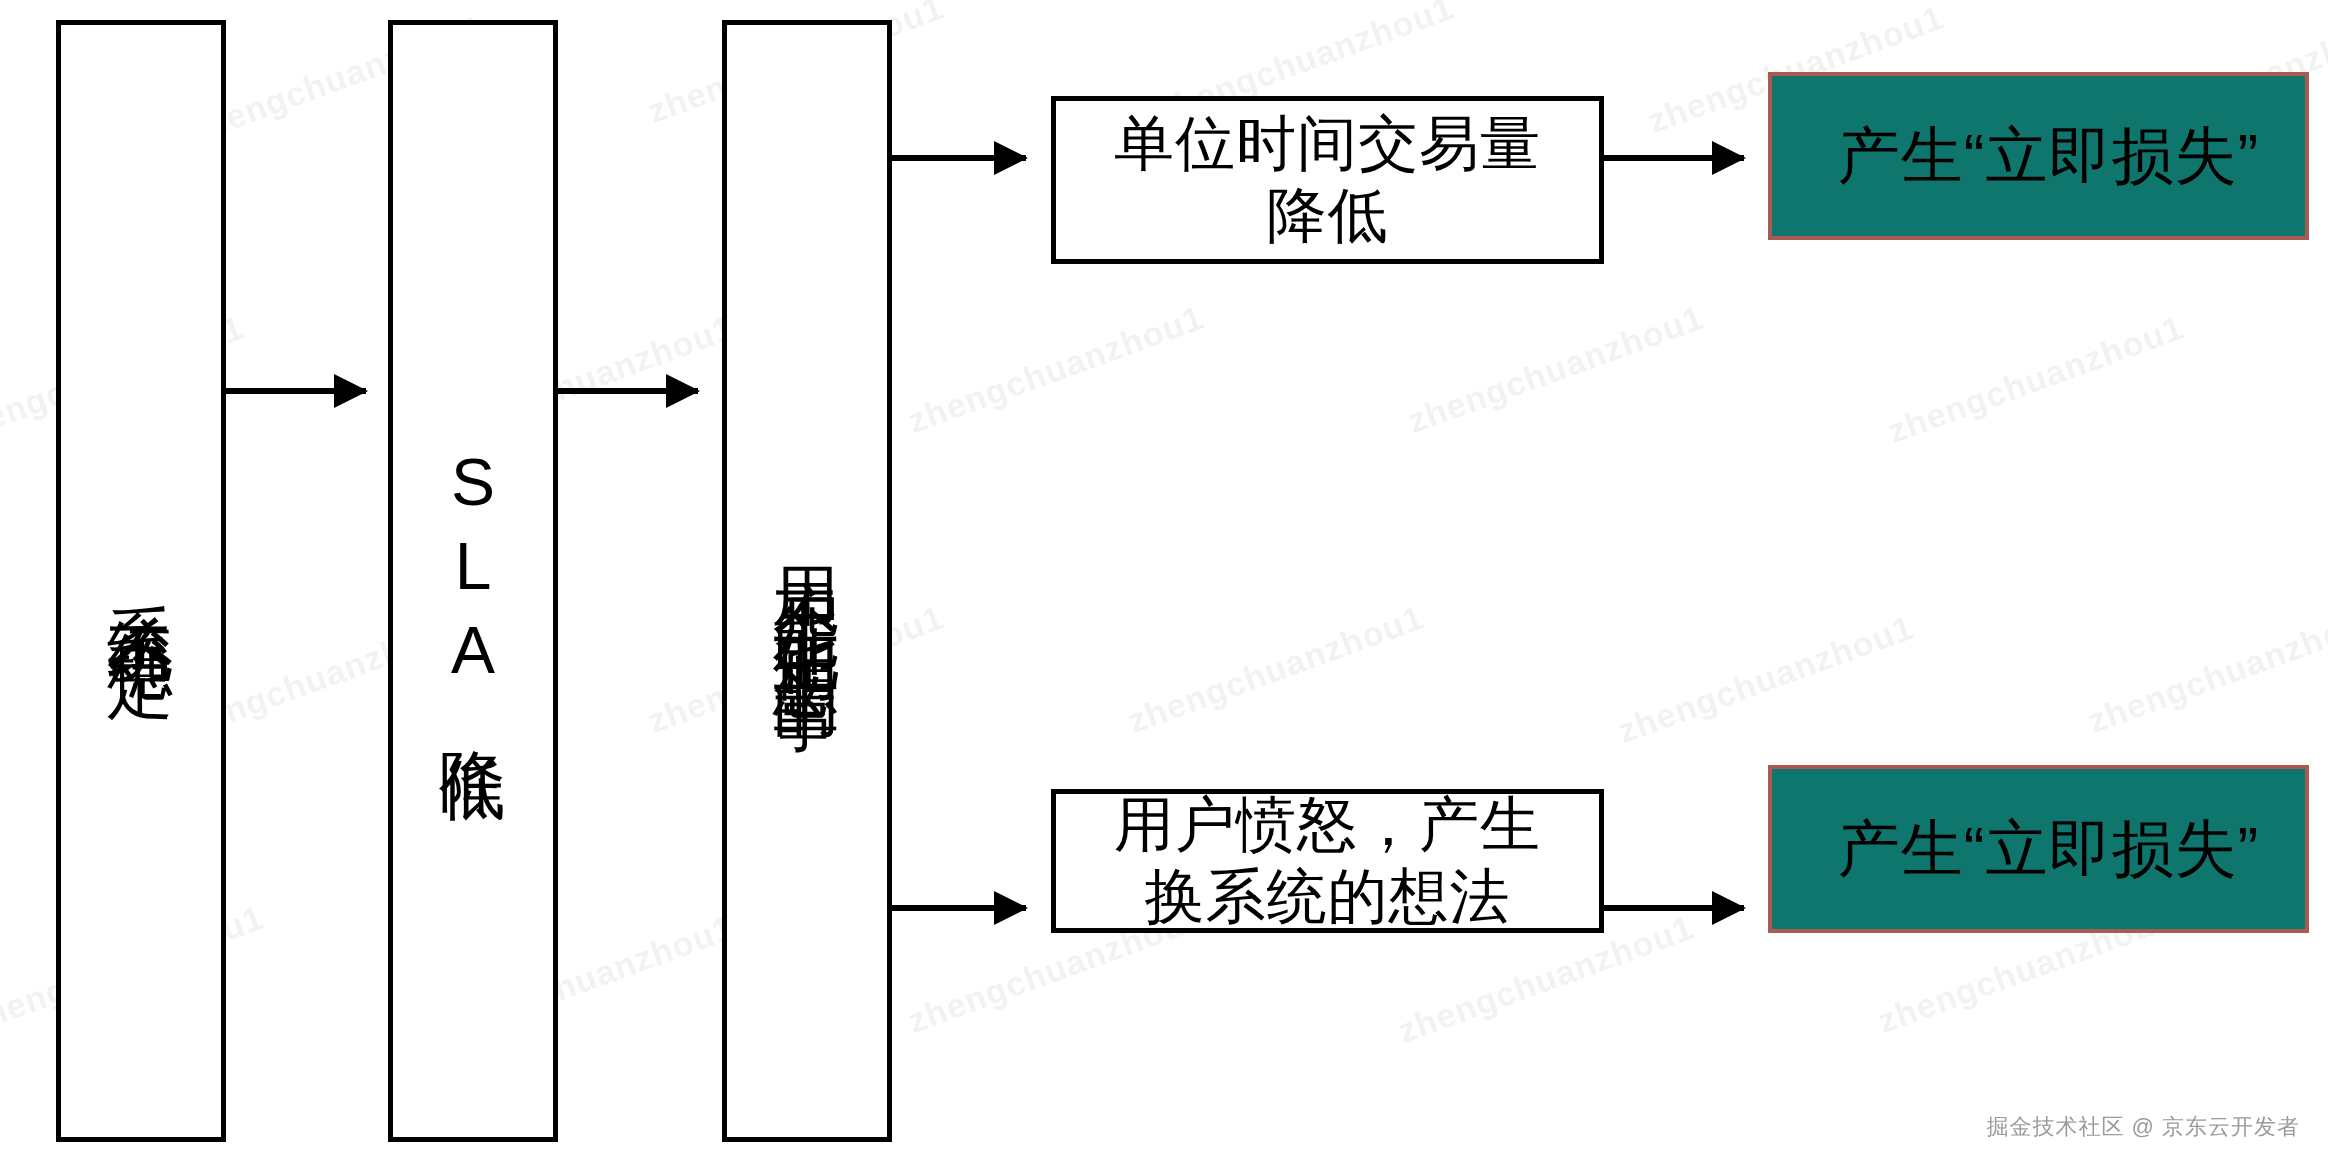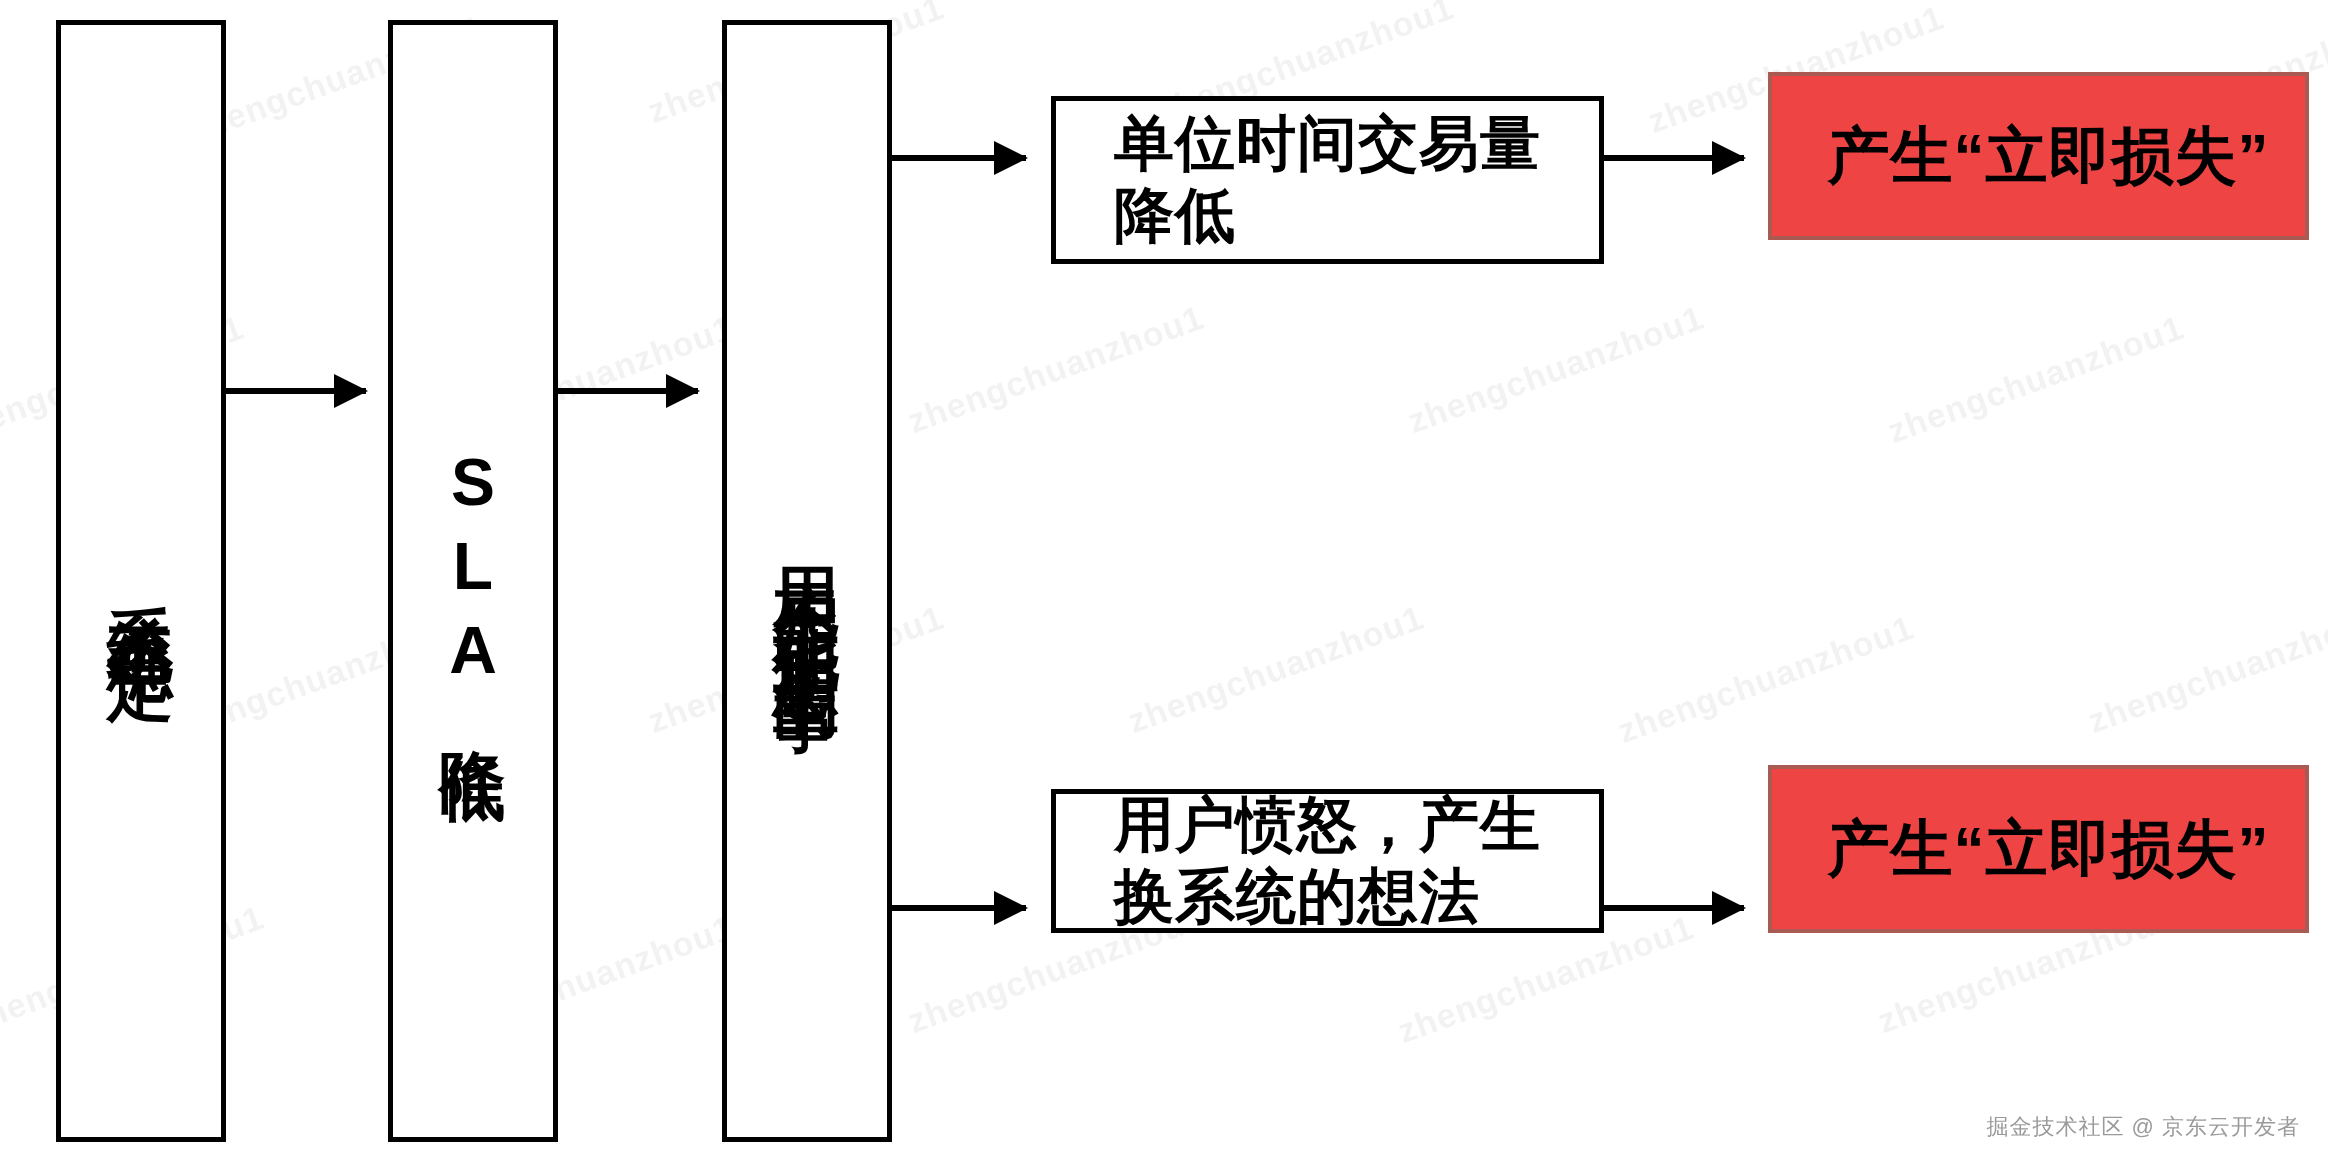--- a/index.html
+++ b/index.html
@@ -42,29 +42,29 @@
     position: absolute;
     box-sizing: border-box;
     border: 5px solid #000000;
     background: #ffffff;
     display: flex;
     align-items: center;
     justify-content: center;
     z-index: 2;
   }
   .node.pink {
-    background: #ef4444;
+    background: #0f766e;
     border: 4px solid #a85a53;
     padding-left: 20px;
   }
   .node .label {
     font-size: 62px;
     line-height: 1.14;
-    text-align: left;
-    font-weight: 700;
+    text-align: center;
+    font-weight: 400;
     letter-spacing: 1px;
     white-space: pre-line;
   }
   
   .node.vertical .label {
     writing-mode: vertical-rl;
     text-orientation: upright;
     line-height: 1;
     letter-spacing: 12px;
     white-space: nowrap;

